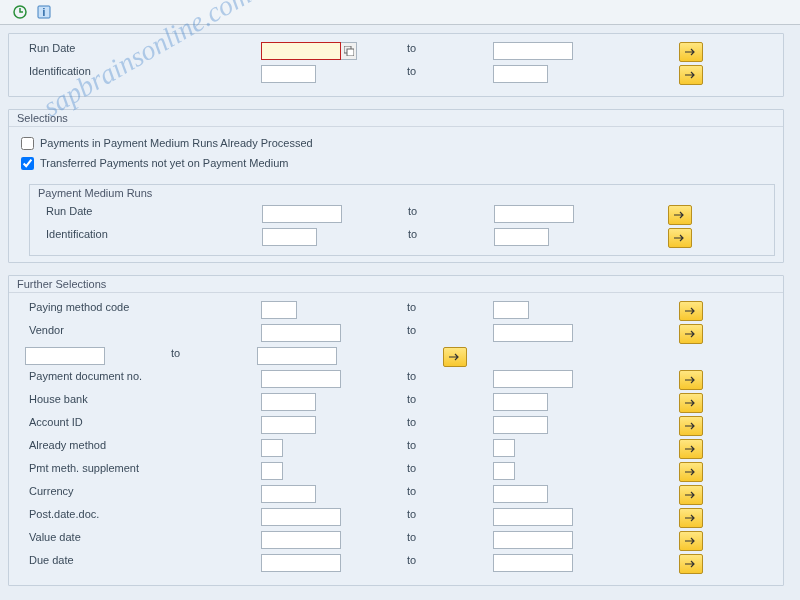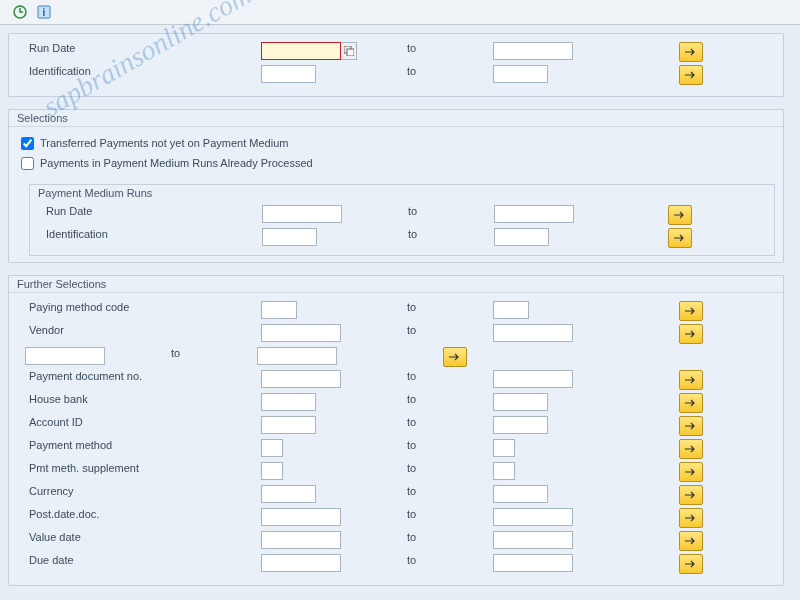--- a/index.html
+++ b/index.html
@@ -203,26 +203,26 @@
             </svg>
         </span>
       </div>
     </div>
   </div>
 
   <div class="group">
     <div class="group-title">Selections</div>
     <div class="group-body" style="padding:6px 8px;">
       <div class="checkbox-row">
+        <input type="checkbox" style="">
+        <label>Payments in Payment Medium Runs Already Processed</label>
+      </div>
+      <div class="checkbox-row">
         <input type="checkbox" checked="" style="">
         <label>Transferred Payments not yet on Payment Medium</label>
-      </div>
-      <div class="checkbox-row">
-        <input type="checkbox" style="">
-        <label>Payments in Payment Medium Runs Already Processed</label>
       </div>
       <div class="subgroup">
         <div class="subgroup-title">Payment Medium Runs</div>
         <div style="padding:4px 12px;">
           <div class="row">
             <div class="label" style="width:204px;">Run Date</div>
             <div class="from-cell">
                 <input class="input-std w-med" style="">
               </div>
             <div class="to-cell">to</div>
@@ -341,21 +341,21 @@
           <div class="to-input-cell">
             <input class="input-std w-nar" style="">
           </div>
           <span class="more-btn">
             <svg width="14" height="10" viewBox="0 0 14 10">
               <path d="M1 5 L10 5 M7 2 L10 5 L7 8" stroke="#333" stroke-width="1.2" fill="none"></path>
             </svg>
           </span>
         </div>
         <div class="row">
-          <div class="label">Payment method</div>
+          <div class="label">Already method</div>
           <div class="from-cell">
             <input class="input-std w-tiny" style="">
           </div>
           <div class="to-cell">to</div>
           <div class="to-input-cell">
             <input class="input-std w-tiny" style="">
           </div>
           <span class="more-btn">
             <svg width="14" height="10" viewBox="0 0 14 10">
               <path d="M1 5 L10 5 M7 2 L10 5 L7 8" stroke="#333" stroke-width="1.2" fill="none"></path>

